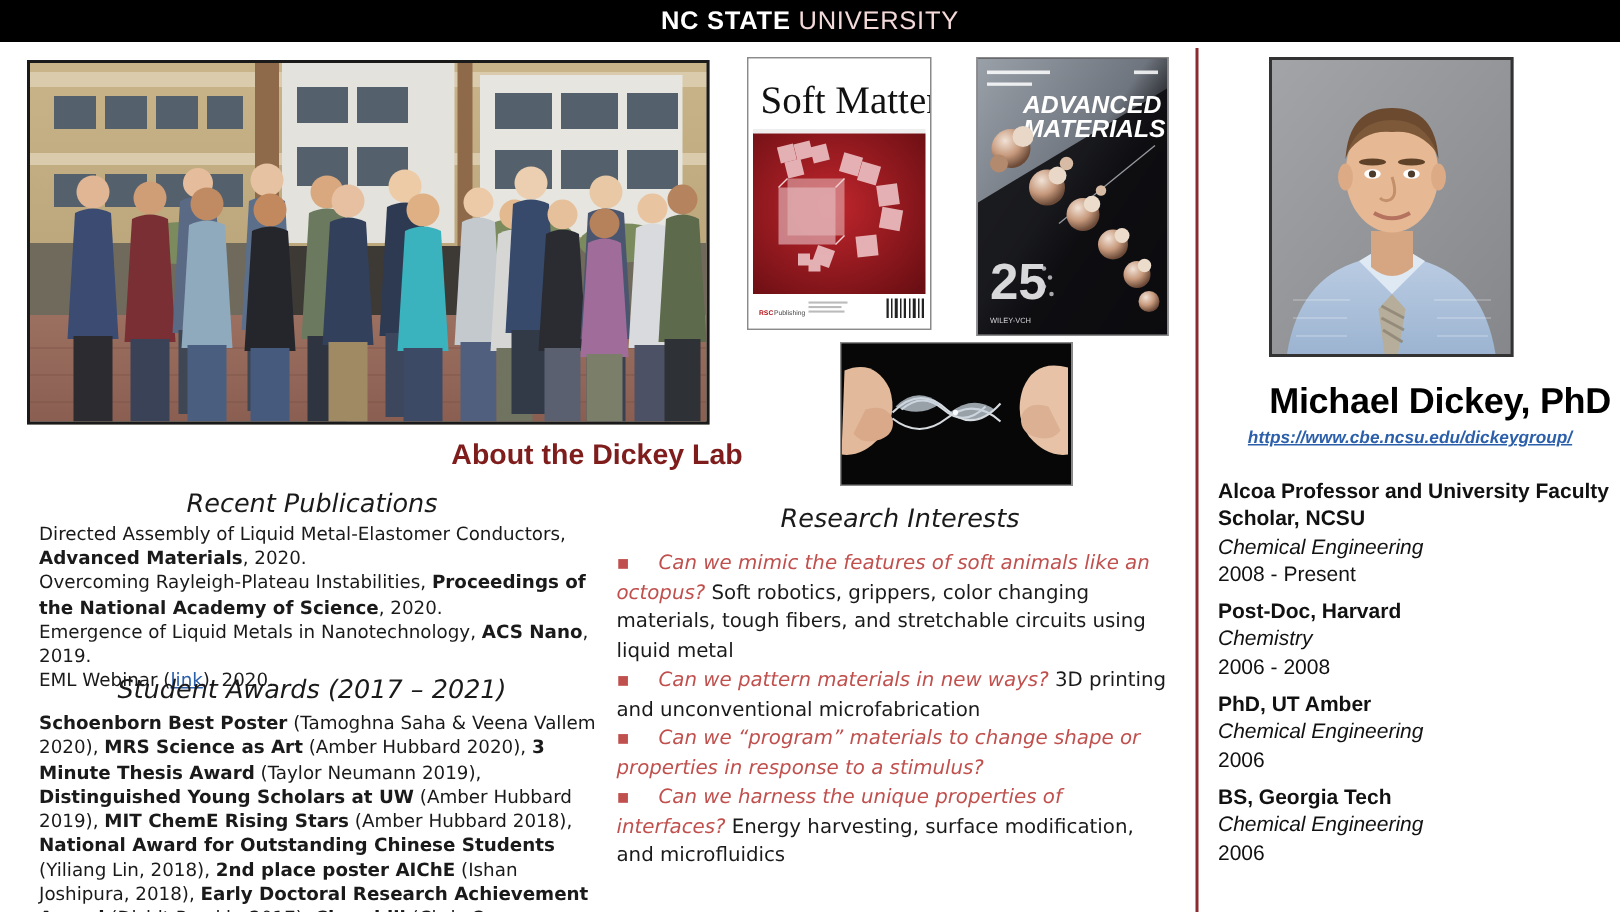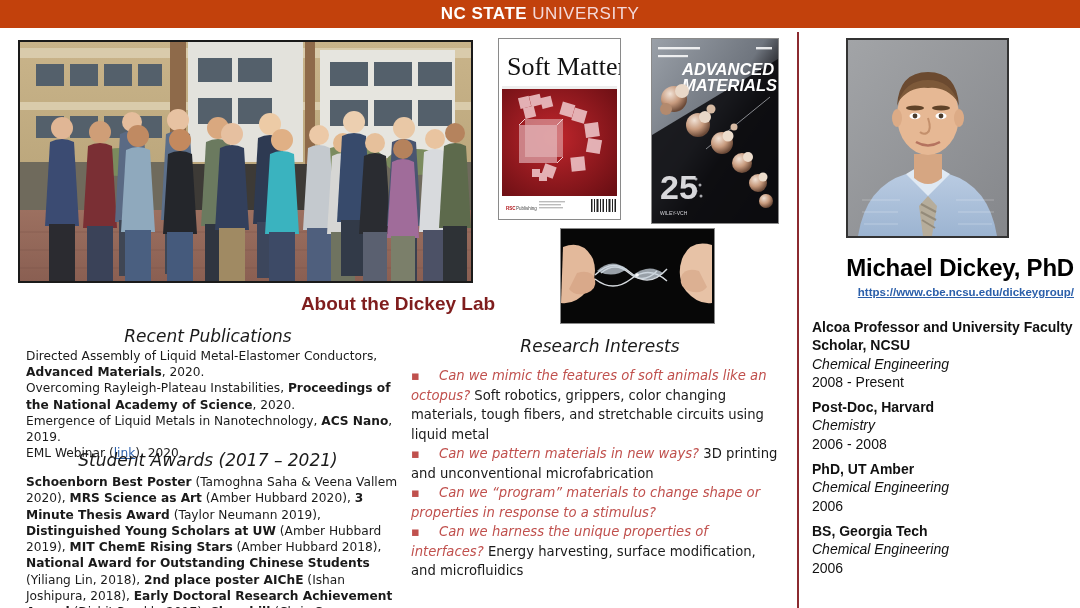--- a/index.html
+++ b/index.html
@@ -17,21 +17,21 @@
     background: #ffffff;
     overflow: hidden;
   }
 
   
   #header-bar {
     position: absolute;
     left: 0; top: 0;
     width: 1080px;
     height: 28px;
-    background: #c2410c;
+    background: #000000;
     display: flex;
     align-items: center;
     justify-content: center;
   }
   #header-title {
     font-size: 17px;
     letter-spacing: 0.5px;
     color: #ffffff;
     white-space: nowrap;
   }
@@ -188,22 +188,23 @@
     text-align: right;
     font-size: 24px;
     font-weight: bold;
     color: #000000;
     letter-spacing: -0.2px;
   }
   #person-url {
     position: absolute;
     left: 806px; top: 286px;
     width: 268px;
-    text-align: right;
+    text-align: center;
     font-size: 11.5px;
+    font-style: italic;
     font-weight: bold;
     color: #2b5faa;
     text-decoration: underline;
     white-space: nowrap;
   }
   #bio-list {
     position: absolute;
     left: 812px; top: 318px;
     width: 262px;
     font-size: 14px;

